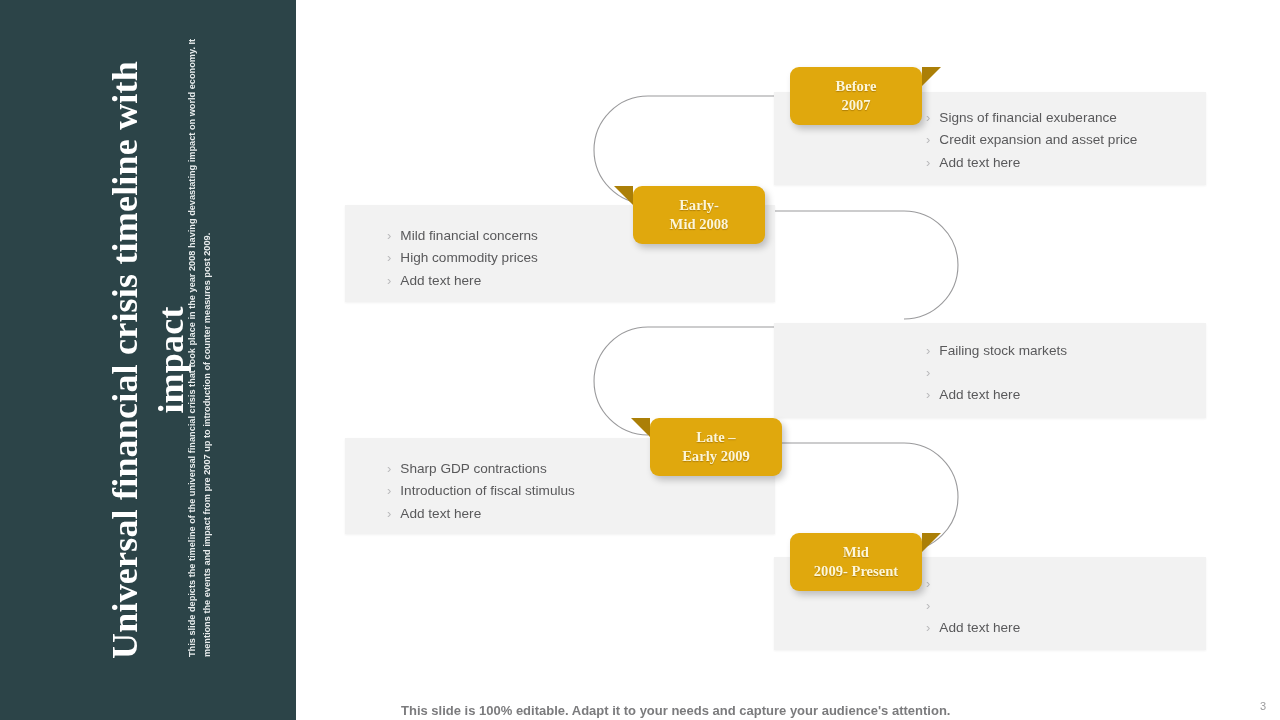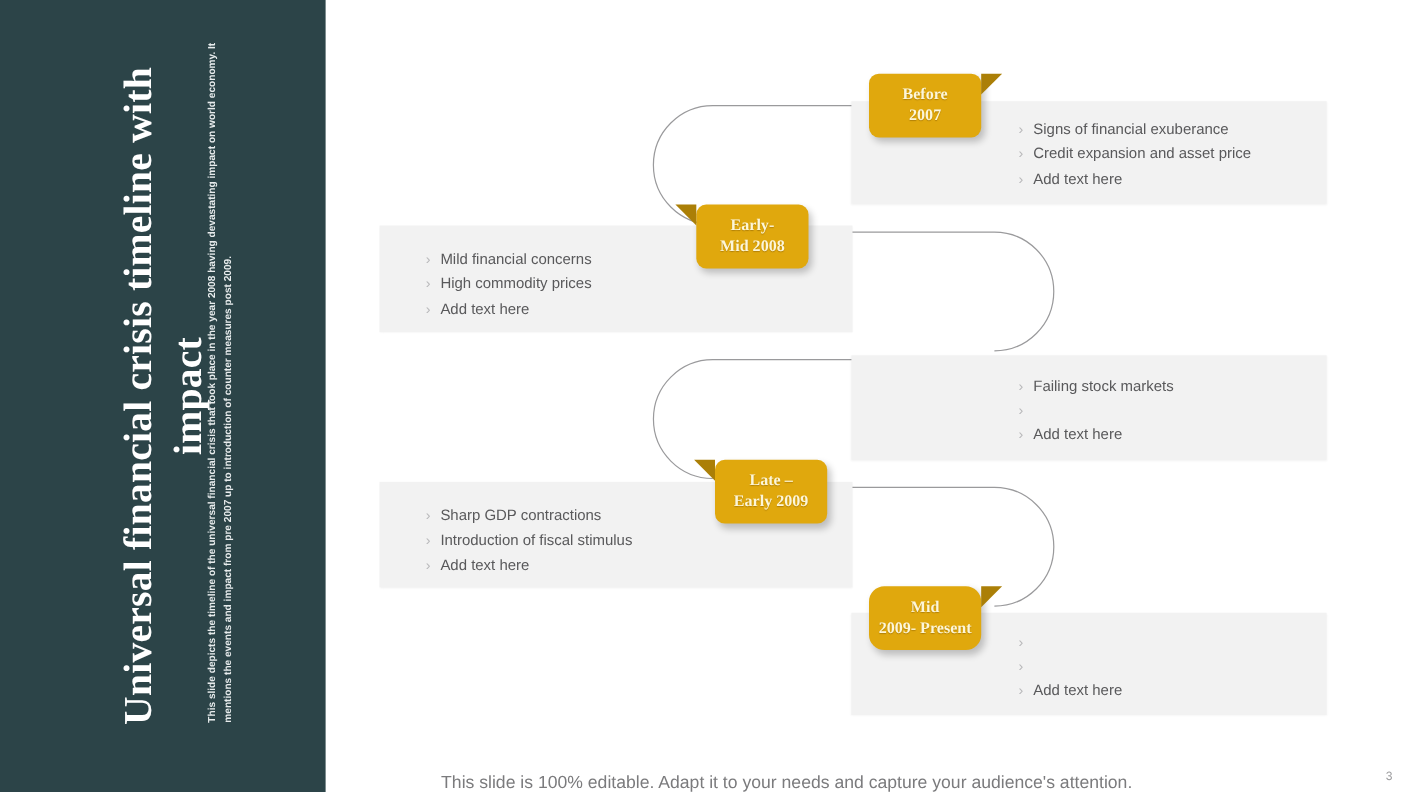--- a/index.html
+++ b/index.html
@@ -87,21 +87,21 @@
   
   .panel.right{ left:478px; width:432px; }
   .panel.right ul{ margin-left:152px; }
   
   .panel.left{ left:49px;  width:430px; }
   .panel.left ul{ margin-left:42px; }
 
   
   .badge{
     position:absolute;
-    width:102px; height:58px;
+    width:132px; height:58px;
     background:#e0a80d;
     border-radius:9px;
     display:flex; align-items:center; justify-content:center;
     box-shadow:3px 4px 7px rgba(0,0,0,.22);
     z-index:5;
   }
   .badge-label{
     font-family:"Liberation Serif", serif;
     font-weight:bold;
     font-size:14.6px;
@@ -123,22 +123,23 @@
   .fold-tl{
     position:absolute; left:-19px; top:0;
     width:0;height:0;
     border-right:19px solid #ab7f07;
     border-bottom:19px solid transparent;
   }
 
   
   .footer-note{
     position:absolute; left:401px; top:703px;
-    font-size:16px; color:#7b7b7d;
+    font-size:13px; color:#7b7b7d;
     white-space:nowrap;
+    font-weight:bold;
   }
   .page-num{
     position:absolute; right:14px; top:700px;
     font-size:11px; color:#9b9b9d;
   }
 </style>
 </head>
 <body>
 
 <div class="sidebar">
@@ -253,21 +254,21 @@
       </li>
       <li>
         <span class="bullet">›</span>
       </li>
       <li>
         <span class="bullet">›</span>
         <span>Add text here</span>
       </li>
     </ul>
   </div>
-  <div class="badge" style="left:494px;top:533px;border-radius:14px;">
+  <div class="badge" style="left:494px;top:533px;">
     <span class="fold-tr"></span>
     <span class="badge-label"><span>Mid</span><br><span>2009- Present</span></span>
   </div>
 
 </div>
 
 <div class="footer-note">This slide is 100% editable. Adapt it to your needs and capture your audience's attention.</div>
 <div class="page-num">3</div>
 
 </body></html>

